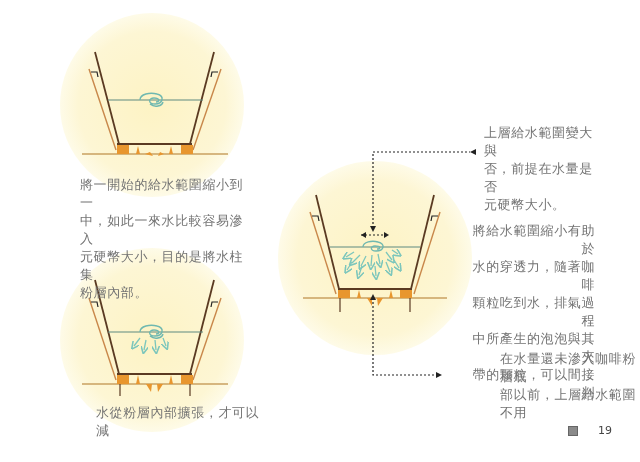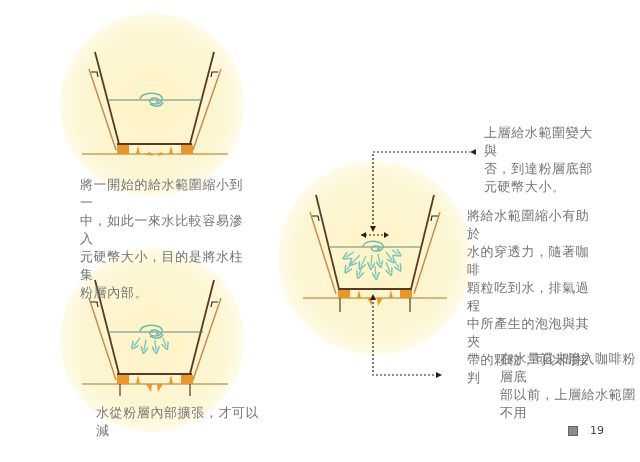--- a/index.html
+++ b/index.html
@@ -2,23 +2,23 @@
 <html><head>
   <meta charset="utf-8">
   <style>
     html, body { margin: 0; padding: 0; background: #ffffff; }
     body { width: 640px; height: 462px; position: relative; overflow: hidden; font-family: "DejaVu Sans", sans-serif; }
     .stage { position: absolute; left: 0; top: 0; width: 640px; height: 462px; }
     .caption { position: absolute; color: #737373; font-size: 13px; line-height: 18px; letter-spacing: 0.6px; }
     #cap1 { left: 80px; top: 176px; width: 168px; }
     #cap2 { left: 96px; top: 404px; width: 168px; }
     #cap3 { left: 484px; top: 124px; width: 118px; }
-    #cap4 { left: 467px; top: 207px; width: 128px; }
+    #cap4 { left: 467px; top: 222px; width: 128px; text-align: right; }
     #cap5 { left: 452px; top: 350px; width: 138px; margin-left: 48px; }
-    .fig-label { position: absolute; left: 568px; top: 424px; font-size: 11px; color: #444; display: flex; align-items: center; gap: 12px; }
+    .fig-label { position: absolute; left: 568px; top: 424px; font-size: 11px; color: #444; display: flex; align-items: center; gap: 20px; }
     .fig-icon { display: inline-block; width: 10px; height: 10px; background: #8a8a8a; border: 1px solid #666; box-sizing: border-box; }
     svg { position: absolute; left: 0; top: 0; }
   </style>
 </head>
 <body>
 
 <div class="stage">
 
   <svg width="640" height="462" viewBox="0 0 640 462">
     <defs>
@@ -149,21 +149,21 @@
     <div>元硬幣大小，目的是將水柱集</div>
     <div>粉層內部。</div>
   </div>
 
   <div id="cap2" class="caption">
     <div>水從粉層內部擴張，才可以減</div>
   </div>
 
   <div id="cap3" class="caption">
     <div>上層給水範圍變大與</div>
-    <div>否，到達粉層底部</div>
+    <div>否，前提在水量是否</div>
     <div>元硬幣大小。</div>
   </div>
 
   <div id="cap4" class="caption">
     <div>將給水範圍縮小有助於</div>
     <div>水的穿透力，隨著咖啡</div>
     <div>顆粒吃到水，排氣過程</div>
     <div>中所產生的泡泡與其夾</div>
     <div>帶的顆粒，可以間接判</div>
   </div>

